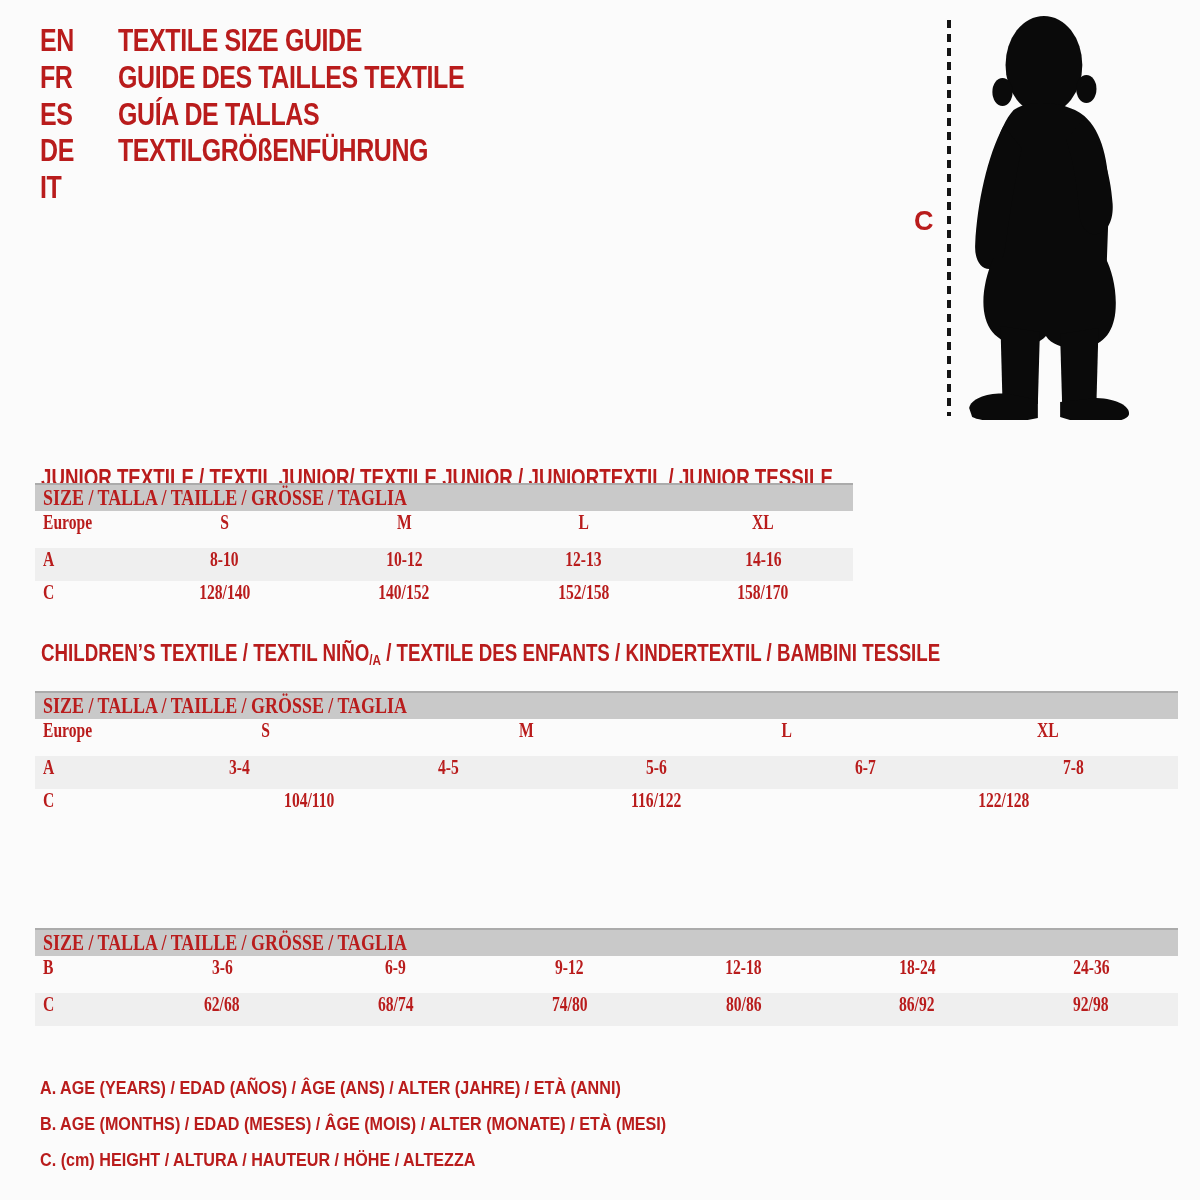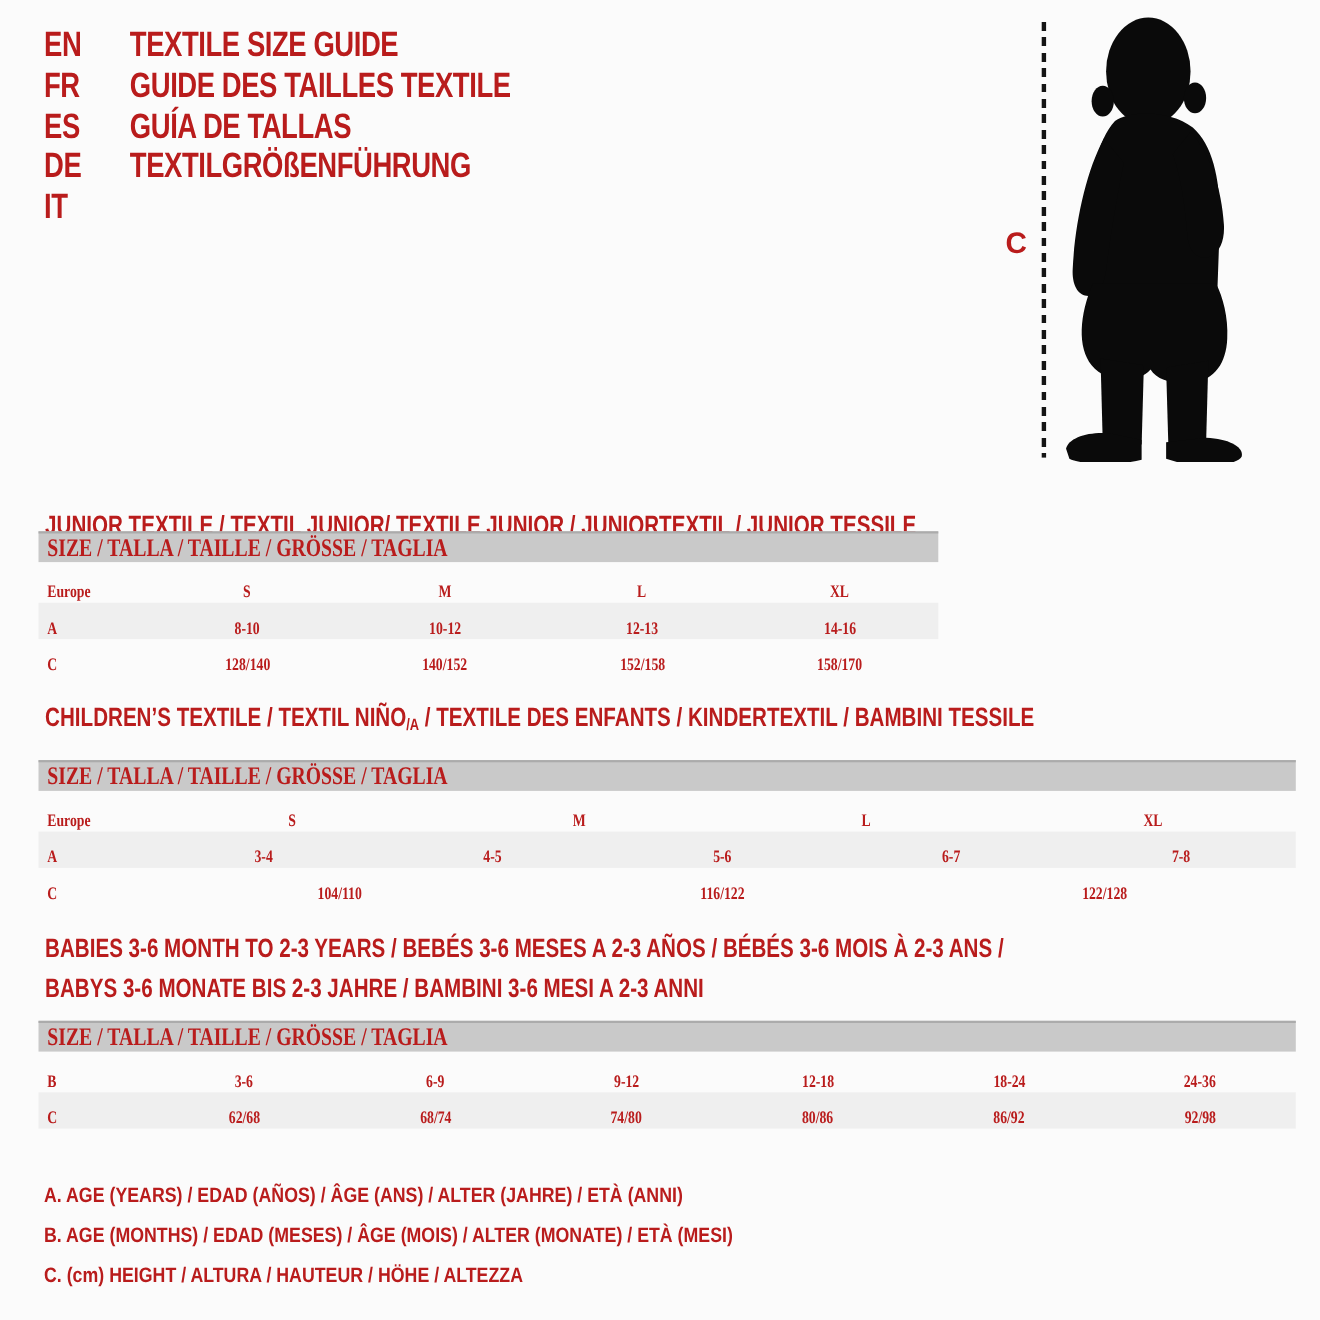--- a/index.html
+++ b/index.html
@@ -39,21 +39,21 @@
   
   .size-table{position:absolute;left:35px;font-family:Liberation Serif, serif;}
   .tbl-junior{top:483px;width:818px;}
   .tbl-children{top:691px;width:1143px;}
   .tbl-babies{top:928px;width:1143px;}
   .bar{
     height:26px;line-height:26px;
     background:#c9c9c9;border-top:2px solid #ababab;
     padding-left:8px;font-size:23px;
   }
-  .row{display:flex;align-items:flex-end;font-size:16px;}
+  .row{display:flex;align-items:flex-start;font-size:20px;}
   .row-first{height:37px;}
   .row-std{height:33px;}
   .shade{background:#efefef;}
   .cell{flex:1;text-align:center;}
   .cell-label{flex:0 0 100px;text-align:left;padding-left:8px;box-sizing:border-box;}
 
   
   .legend{position:absolute;left:40px;top:1070px;}
   .legend-line{height:36px;line-height:36px;font-size:19px;}
   .legend-line .t{transform:scaleX(0.85);transform-origin:0 50%;}
@@ -152,24 +152,20 @@
       <span class="cell"><span class="t cond-c">7-8</span></span>
     </div>
     <div class="row row-std">
       <span class="cell cell-label"><span class="t cond-l">C</span></span>
       <span class="cell"><span class="t cond-c">104/110</span></span>
       <span class="cell"><span class="t cond-c">116/122</span></span>
       <span class="cell"><span class="t cond-c">122/128</span></span>
     </div>
   </div>
 
-  <div class="section-title title-babies">
-    <span class="t cond-l">BABIES 3-6 MONTH TO 2-3 YEARS / BEBÉS 3-6 MESES A 2-3 AÑOS / BÉBÉS 3-6 MOIS À 2-3 ANS /</span><br>
-    <span class="t cond-l">BABYS 3-6 MONATE BIS 2-3 JAHRE / BAMBINI 3-6 MESI A 2-3 ANNI</span>
-  </div>
   <div class="size-table tbl-babies">
     <div class="bar"><span class="t cond-l">SIZE / TALLA / TAILLE / GRÖSSE / TAGLIA</span></div>
     <div class="row row-first">
       <span class="cell cell-label"><span class="t cond-l">B</span></span>
       <span class="cell"><span class="t cond-c">3-6</span></span>
       <span class="cell"><span class="t cond-c">6-9</span></span>
       <span class="cell"><span class="t cond-c">9-12</span></span>
       <span class="cell"><span class="t cond-c">12-18</span></span>
       <span class="cell"><span class="t cond-c">18-24</span></span>
       <span class="cell"><span class="t cond-c">24-36</span></span>

